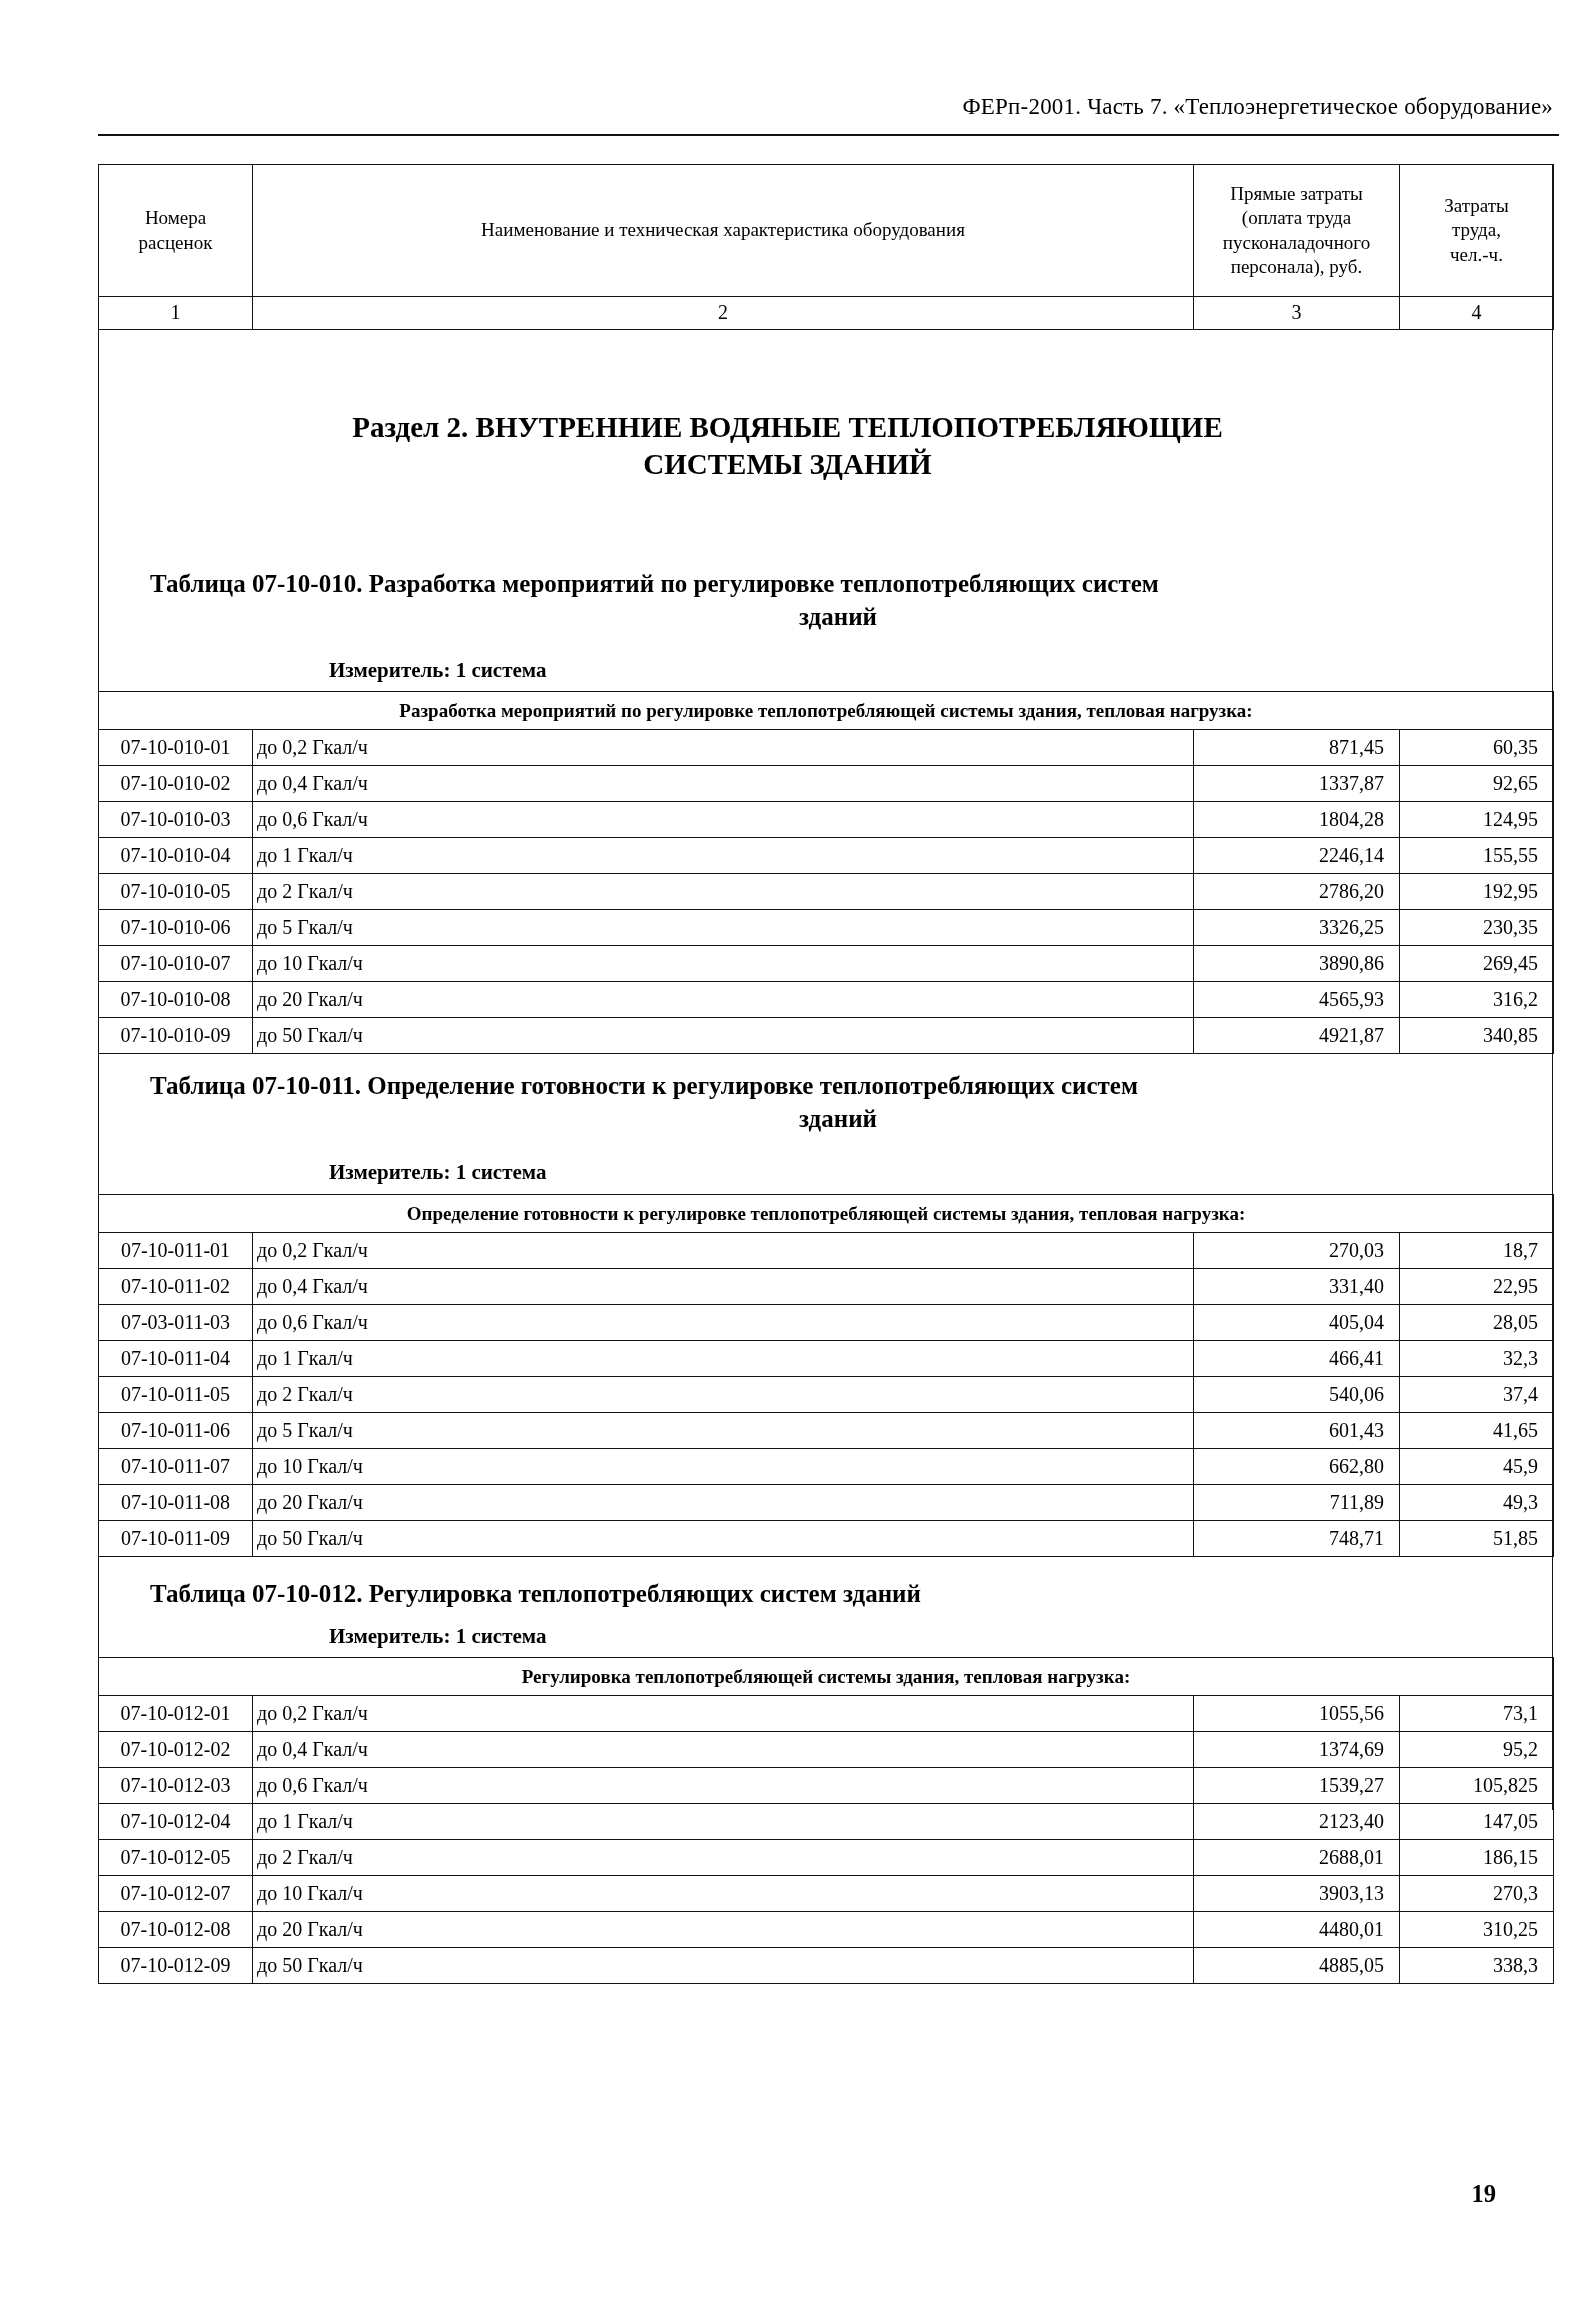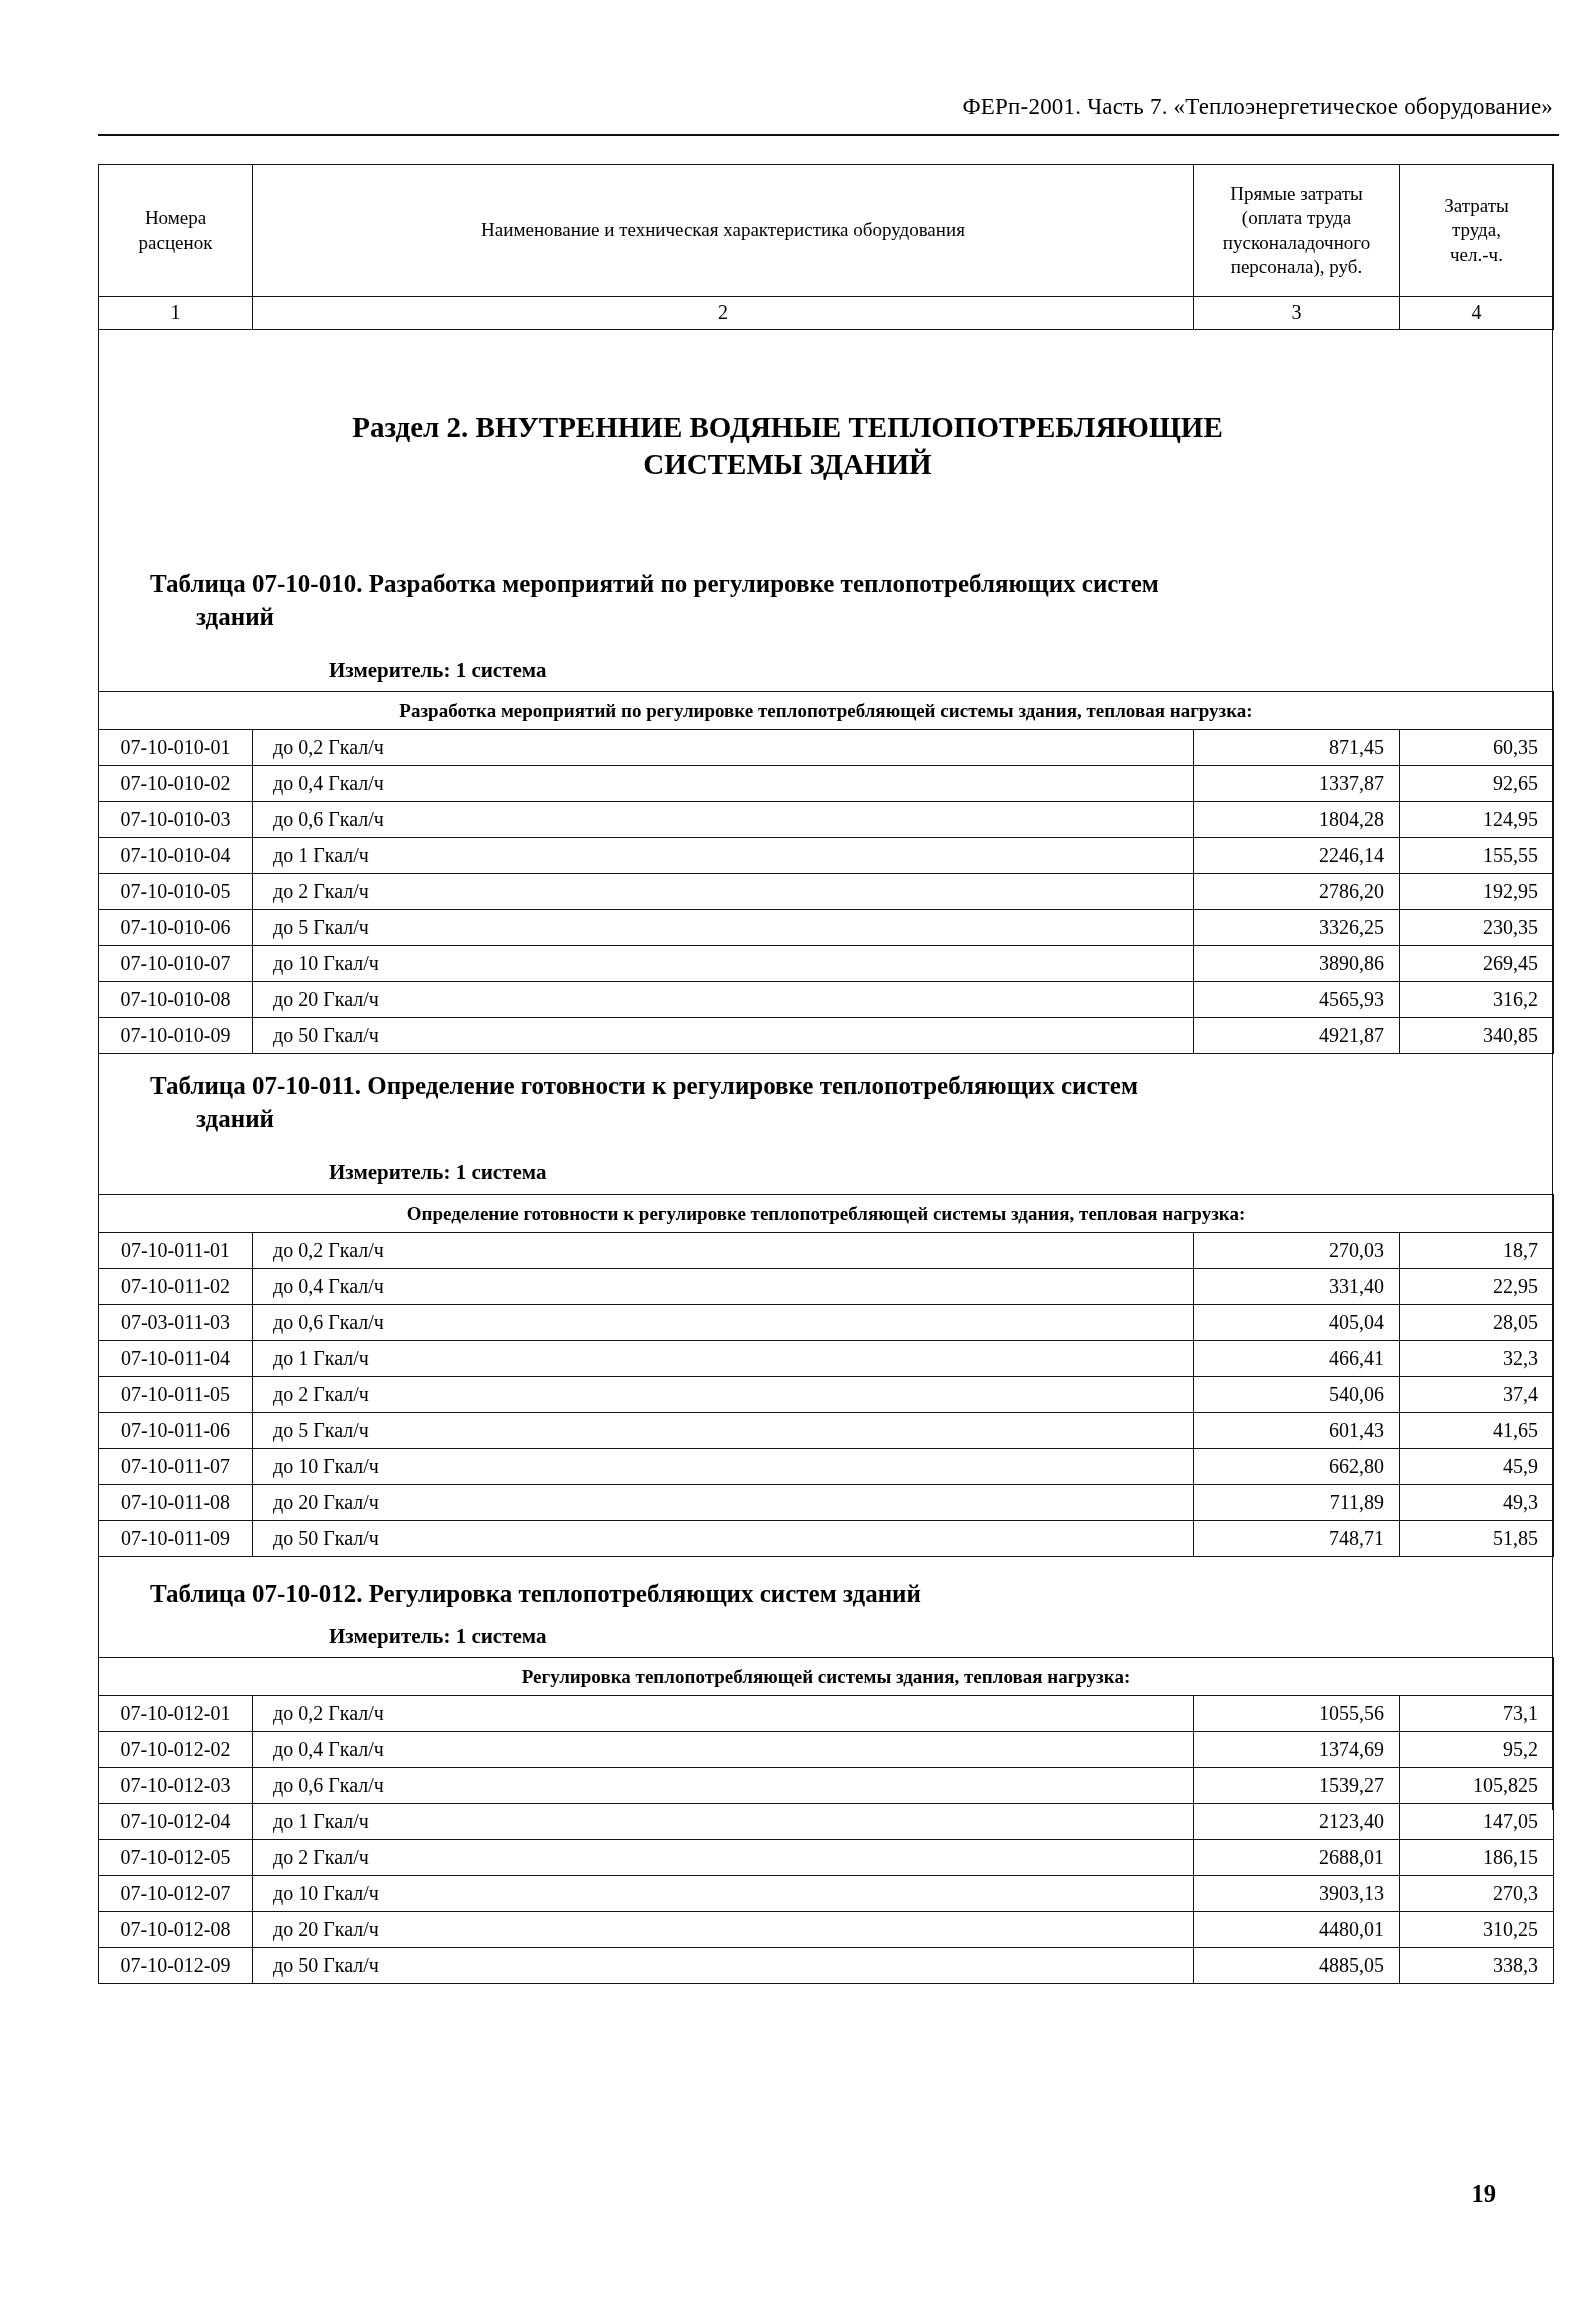--- a/index.html
+++ b/index.html
@@ -108,21 +108,21 @@
 
   .tbl-caption {
     font-size: 25px;
     font-weight: bold;
     line-height: 1.3;
     padding: 0 73px 0 52px;
     text-indent: 0;
   }
   .tbl-caption .wrap2 {
     display: block;
-    text-align: left;
+    text-align: center;
     padding-left: 46px;
   }
   .tbl-caption.single { }
 
   .izmeritel {
     font-size: 21px;
     font-weight: bold;
     padding-left: 231px;
   }
 
@@ -138,21 +138,21 @@
     height: 34px;
     padding: 1.5px 4.6px;
   }
   .datatable .code {
     text-align: center;
     font-size: 20px;
     height: 35px;
   }
   .datatable .name {
     text-align: left;
-    padding-left: 20px;
+    padding-left: 4px;
     font-size: 20px;
   }
   .datatable .num {
     text-align: right;
     padding-right: 15px;
     font-size: 20px;
   }
 
   
   .page-number {

